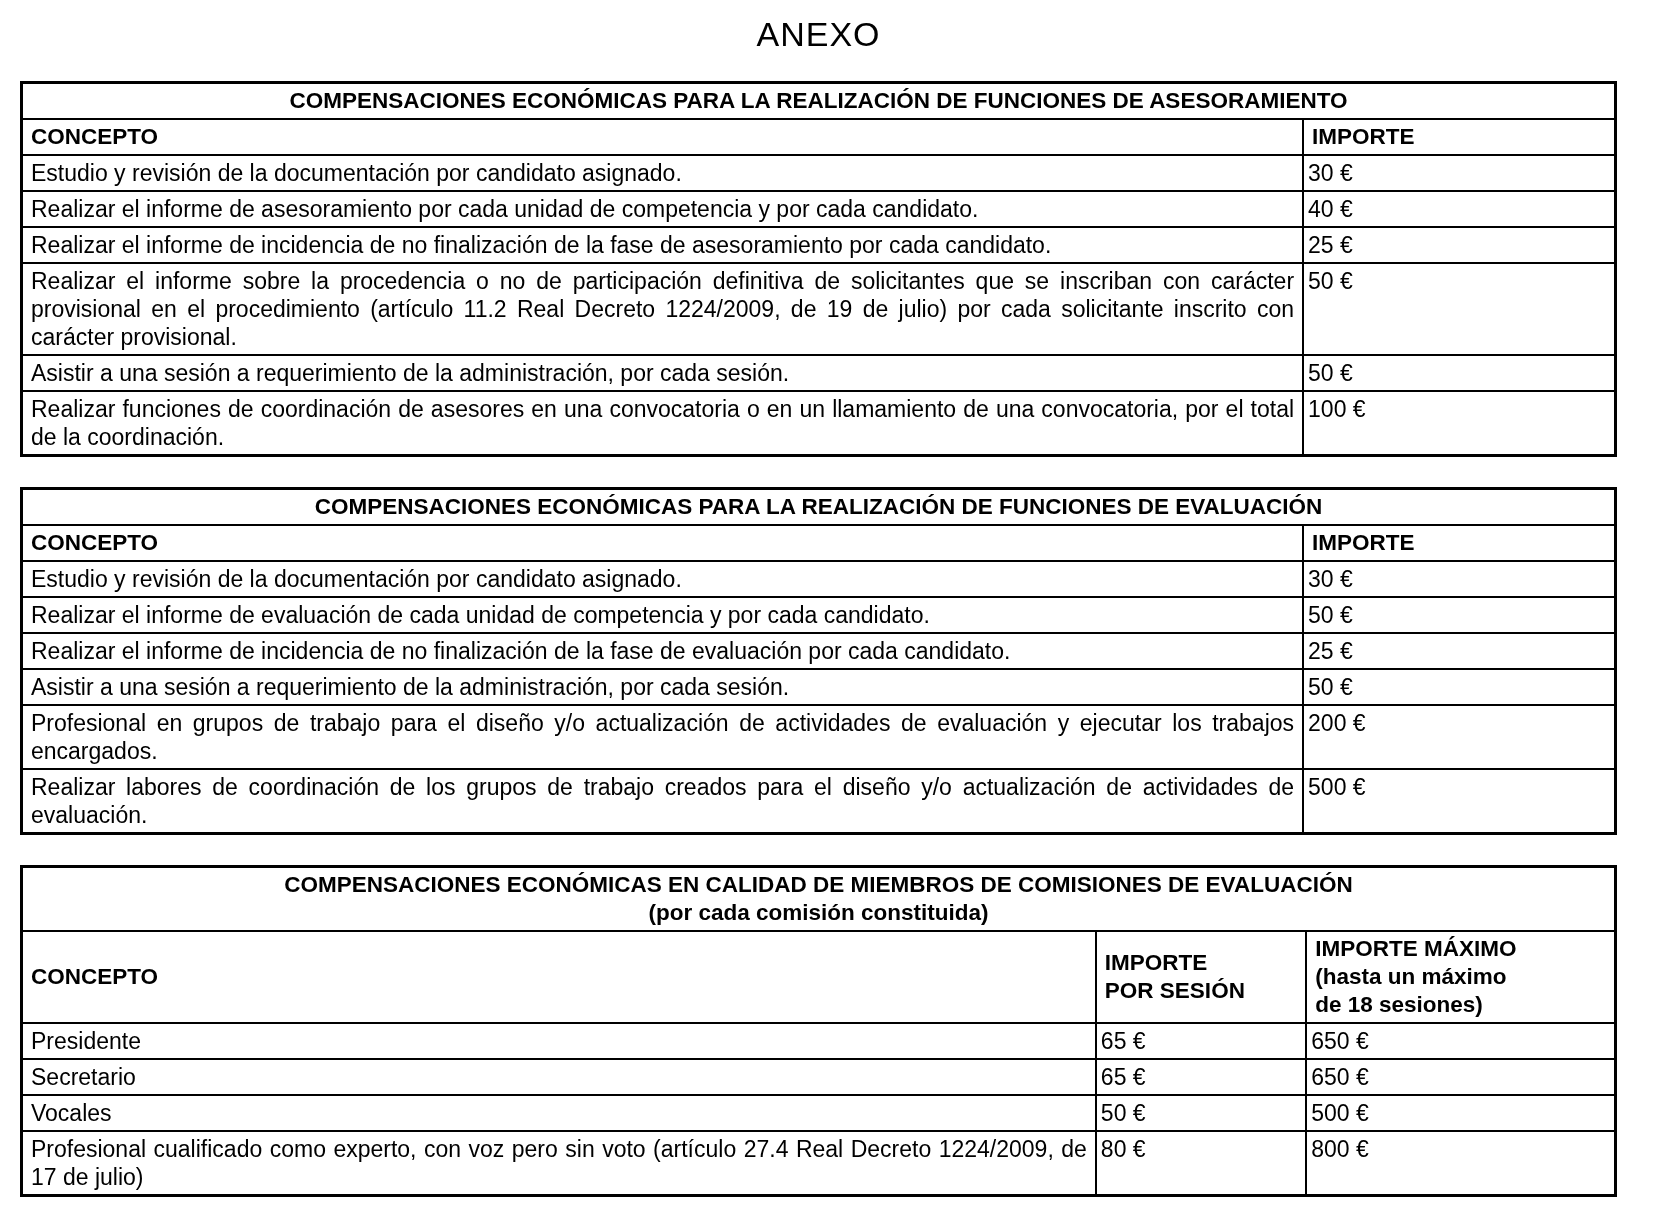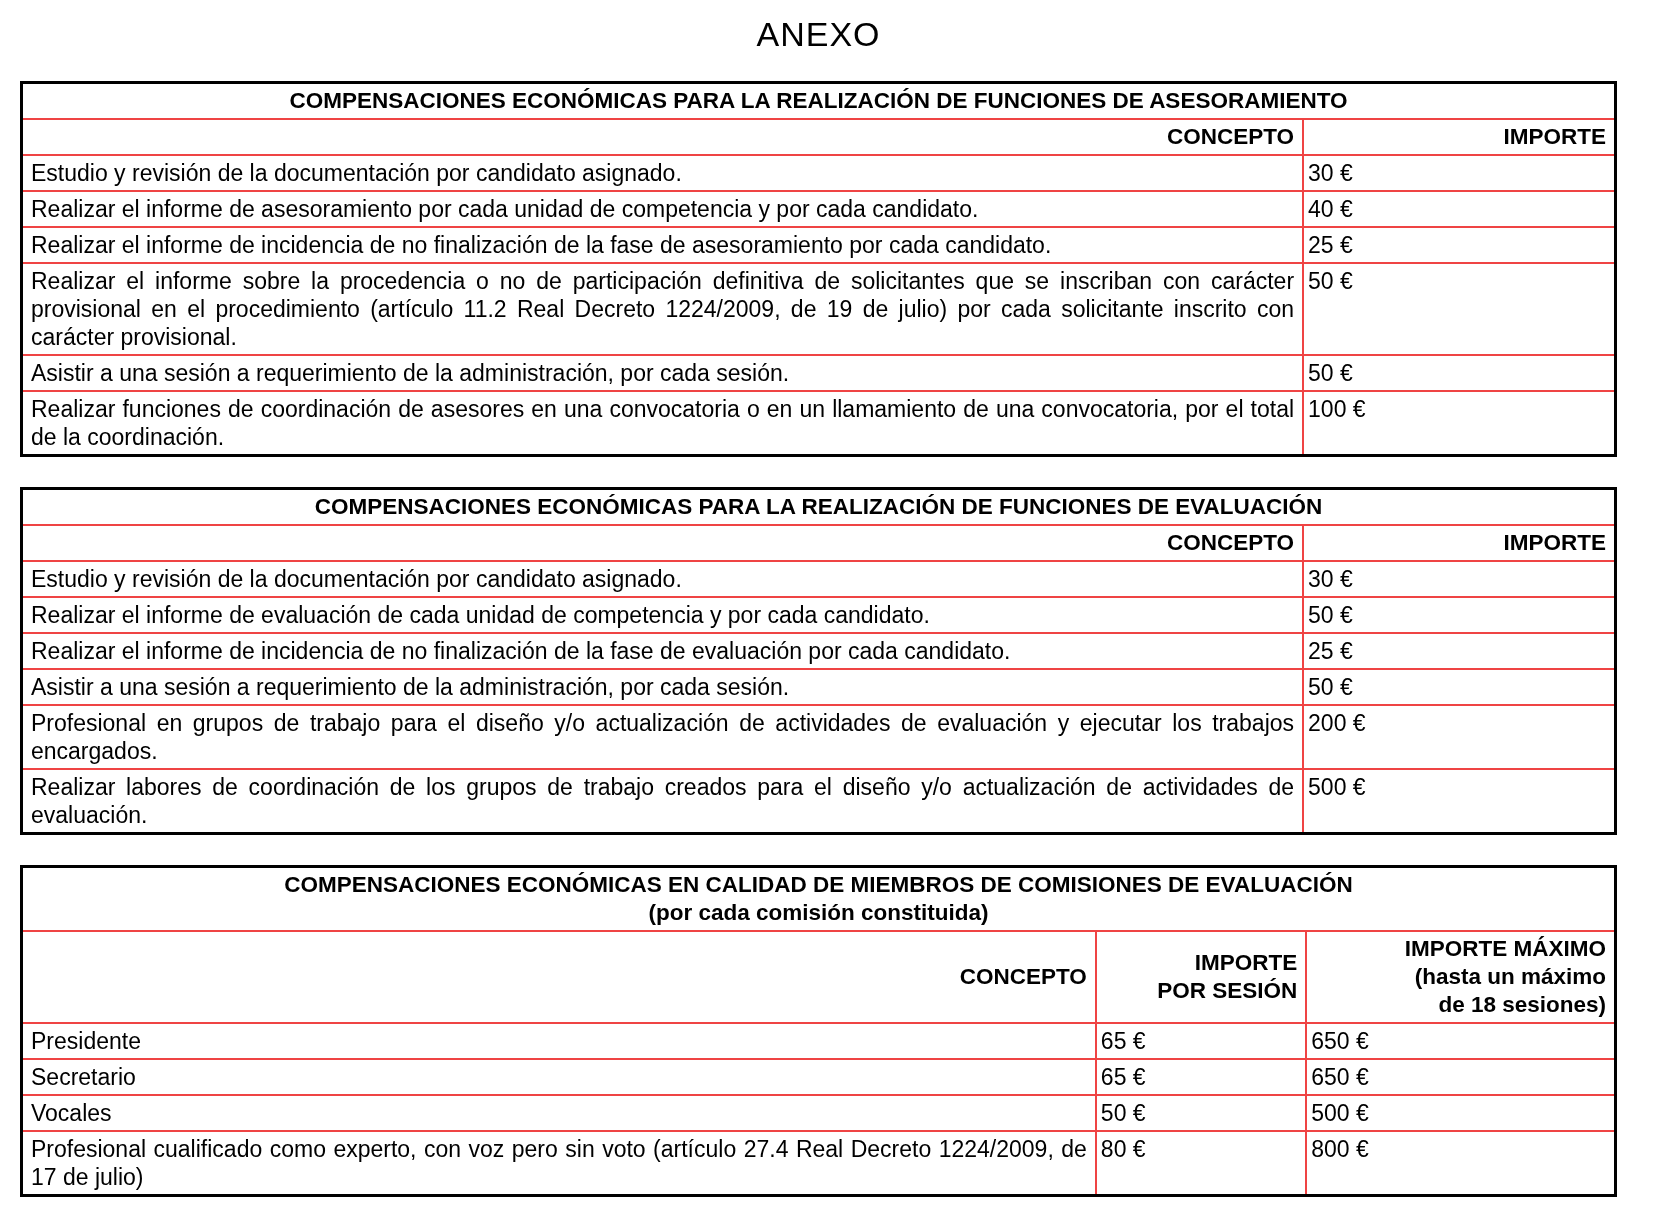--- a/index.html
+++ b/index.html
@@ -23,38 +23,38 @@
     line-height: 1.1;
   }
   table.doc-table {
     width: 100%;
     border-collapse: collapse;
     table-layout: fixed;
     border: 3px solid #000;
   }
   table.doc-table + table.doc-table { margin-top: 30px; }
   td, th {
-    border: 2px solid #ef4444;
+    border: 2px solid #000000;
     font-size: 23px;
     line-height: 28px;
     padding: 3px 8px;
     vertical-align: top;
     overflow: hidden;
   }
   td.ttl {
     font-weight: bold;
     font-size: 22.5px;
     text-align: center;
     vertical-align: middle;
     padding: 3px 8px;
   }
   th {
     font-weight: bold;
     font-size: 22.5px;
-    text-align: right;
+    text-align: left;
     vertical-align: middle;
     white-space: pre-line;
   }
   td.concept { text-align: justify; border-radius: 14px; }
   td.amount  { text-align: left; padding: 3px 4px; }
 </style>
 </head>
 <body>
 
 <div class="page">

